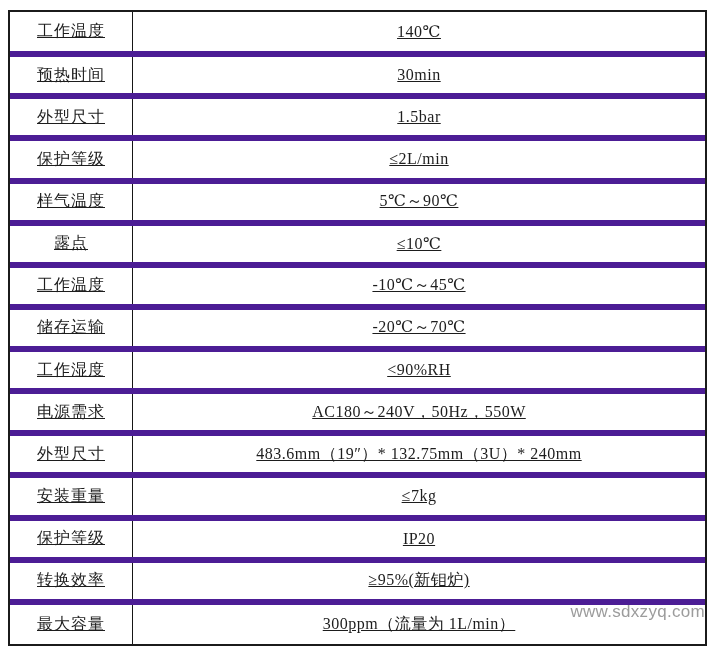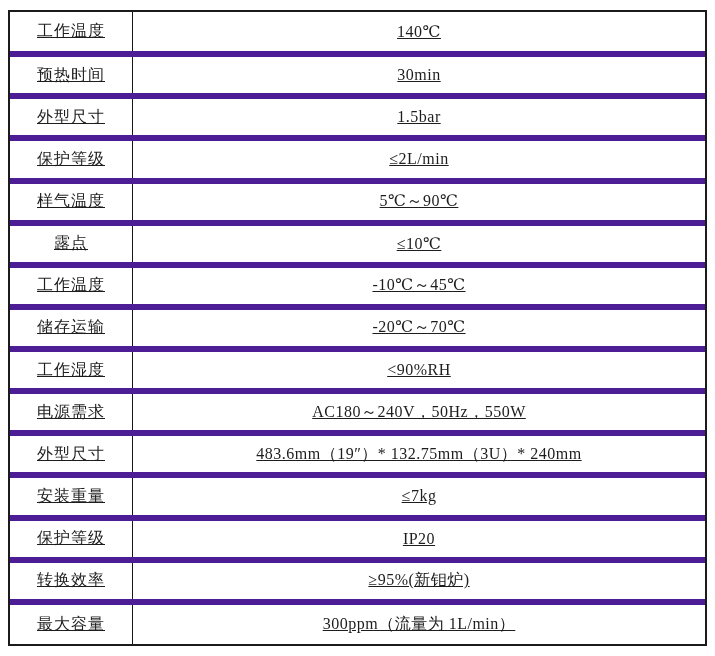--- a/index.html
+++ b/index.html
@@ -135,14 +135,15 @@
           <td class="value-cell">≥95%(新钼炉)</td>
         </tr>
         <tr>
           <td class="label-cell">最大容量</td>
           <td class="value-cell">300ppm（流量为 1L/min）</td>
         </tr>
       </tbody>
     </table>
   </div>
 
+  <div class="watermark">www.sdxzyq.com</div>
 
 </div>
 
 </body></html>

